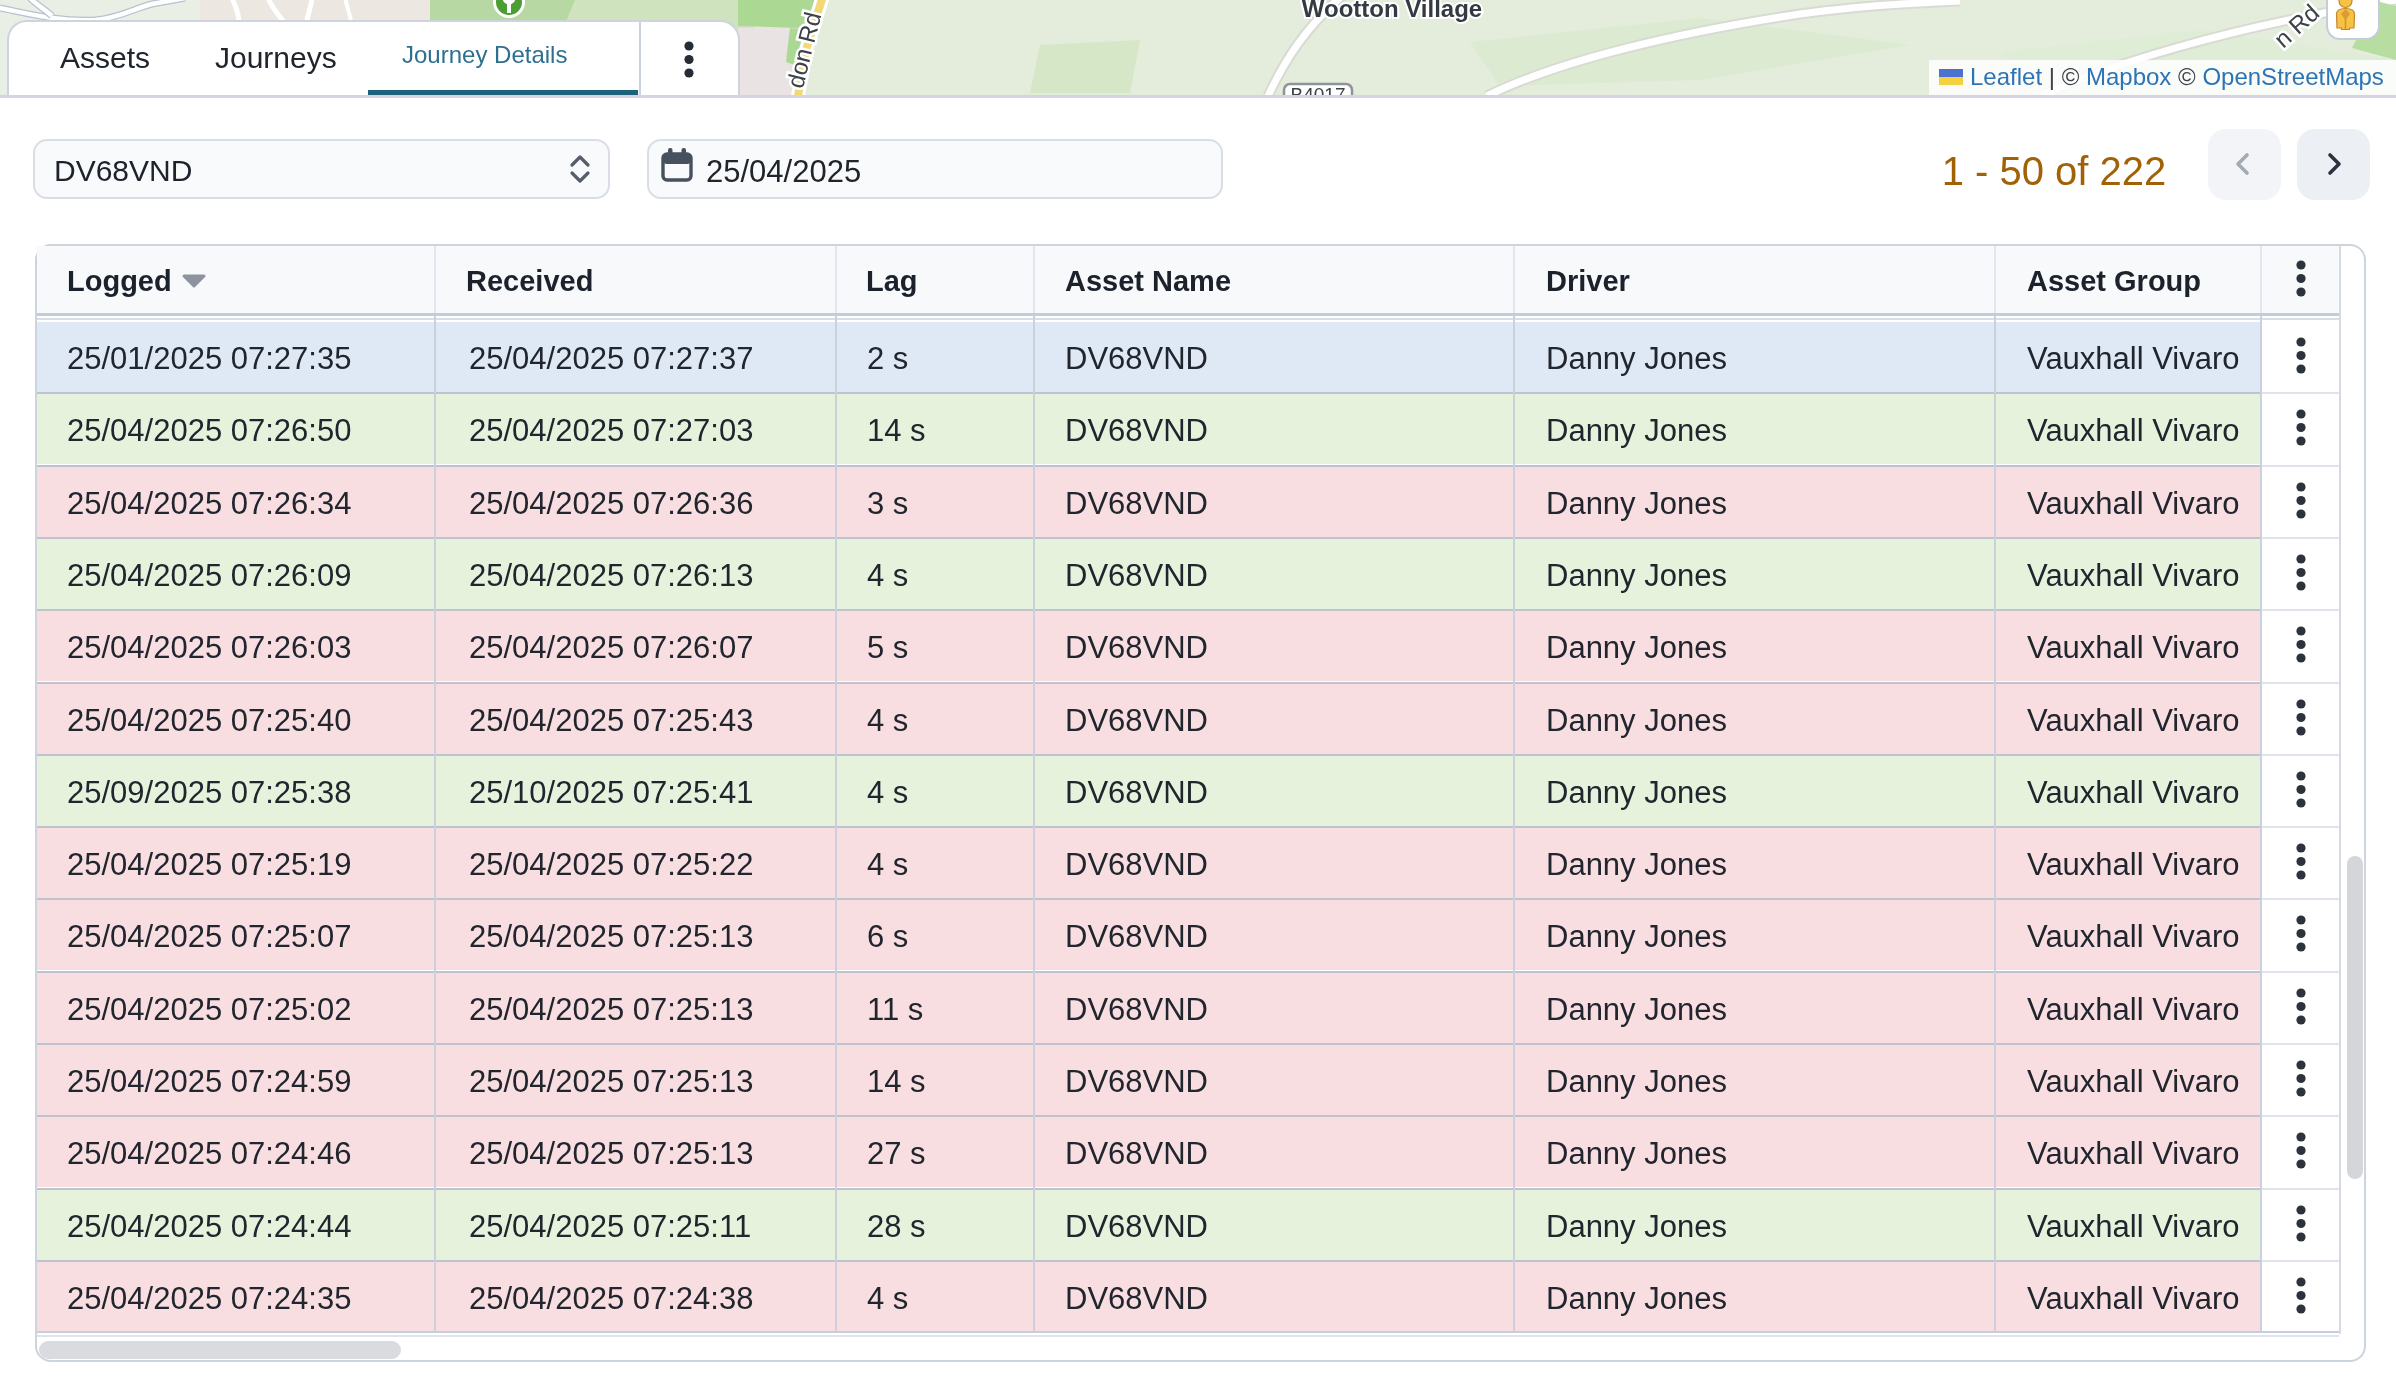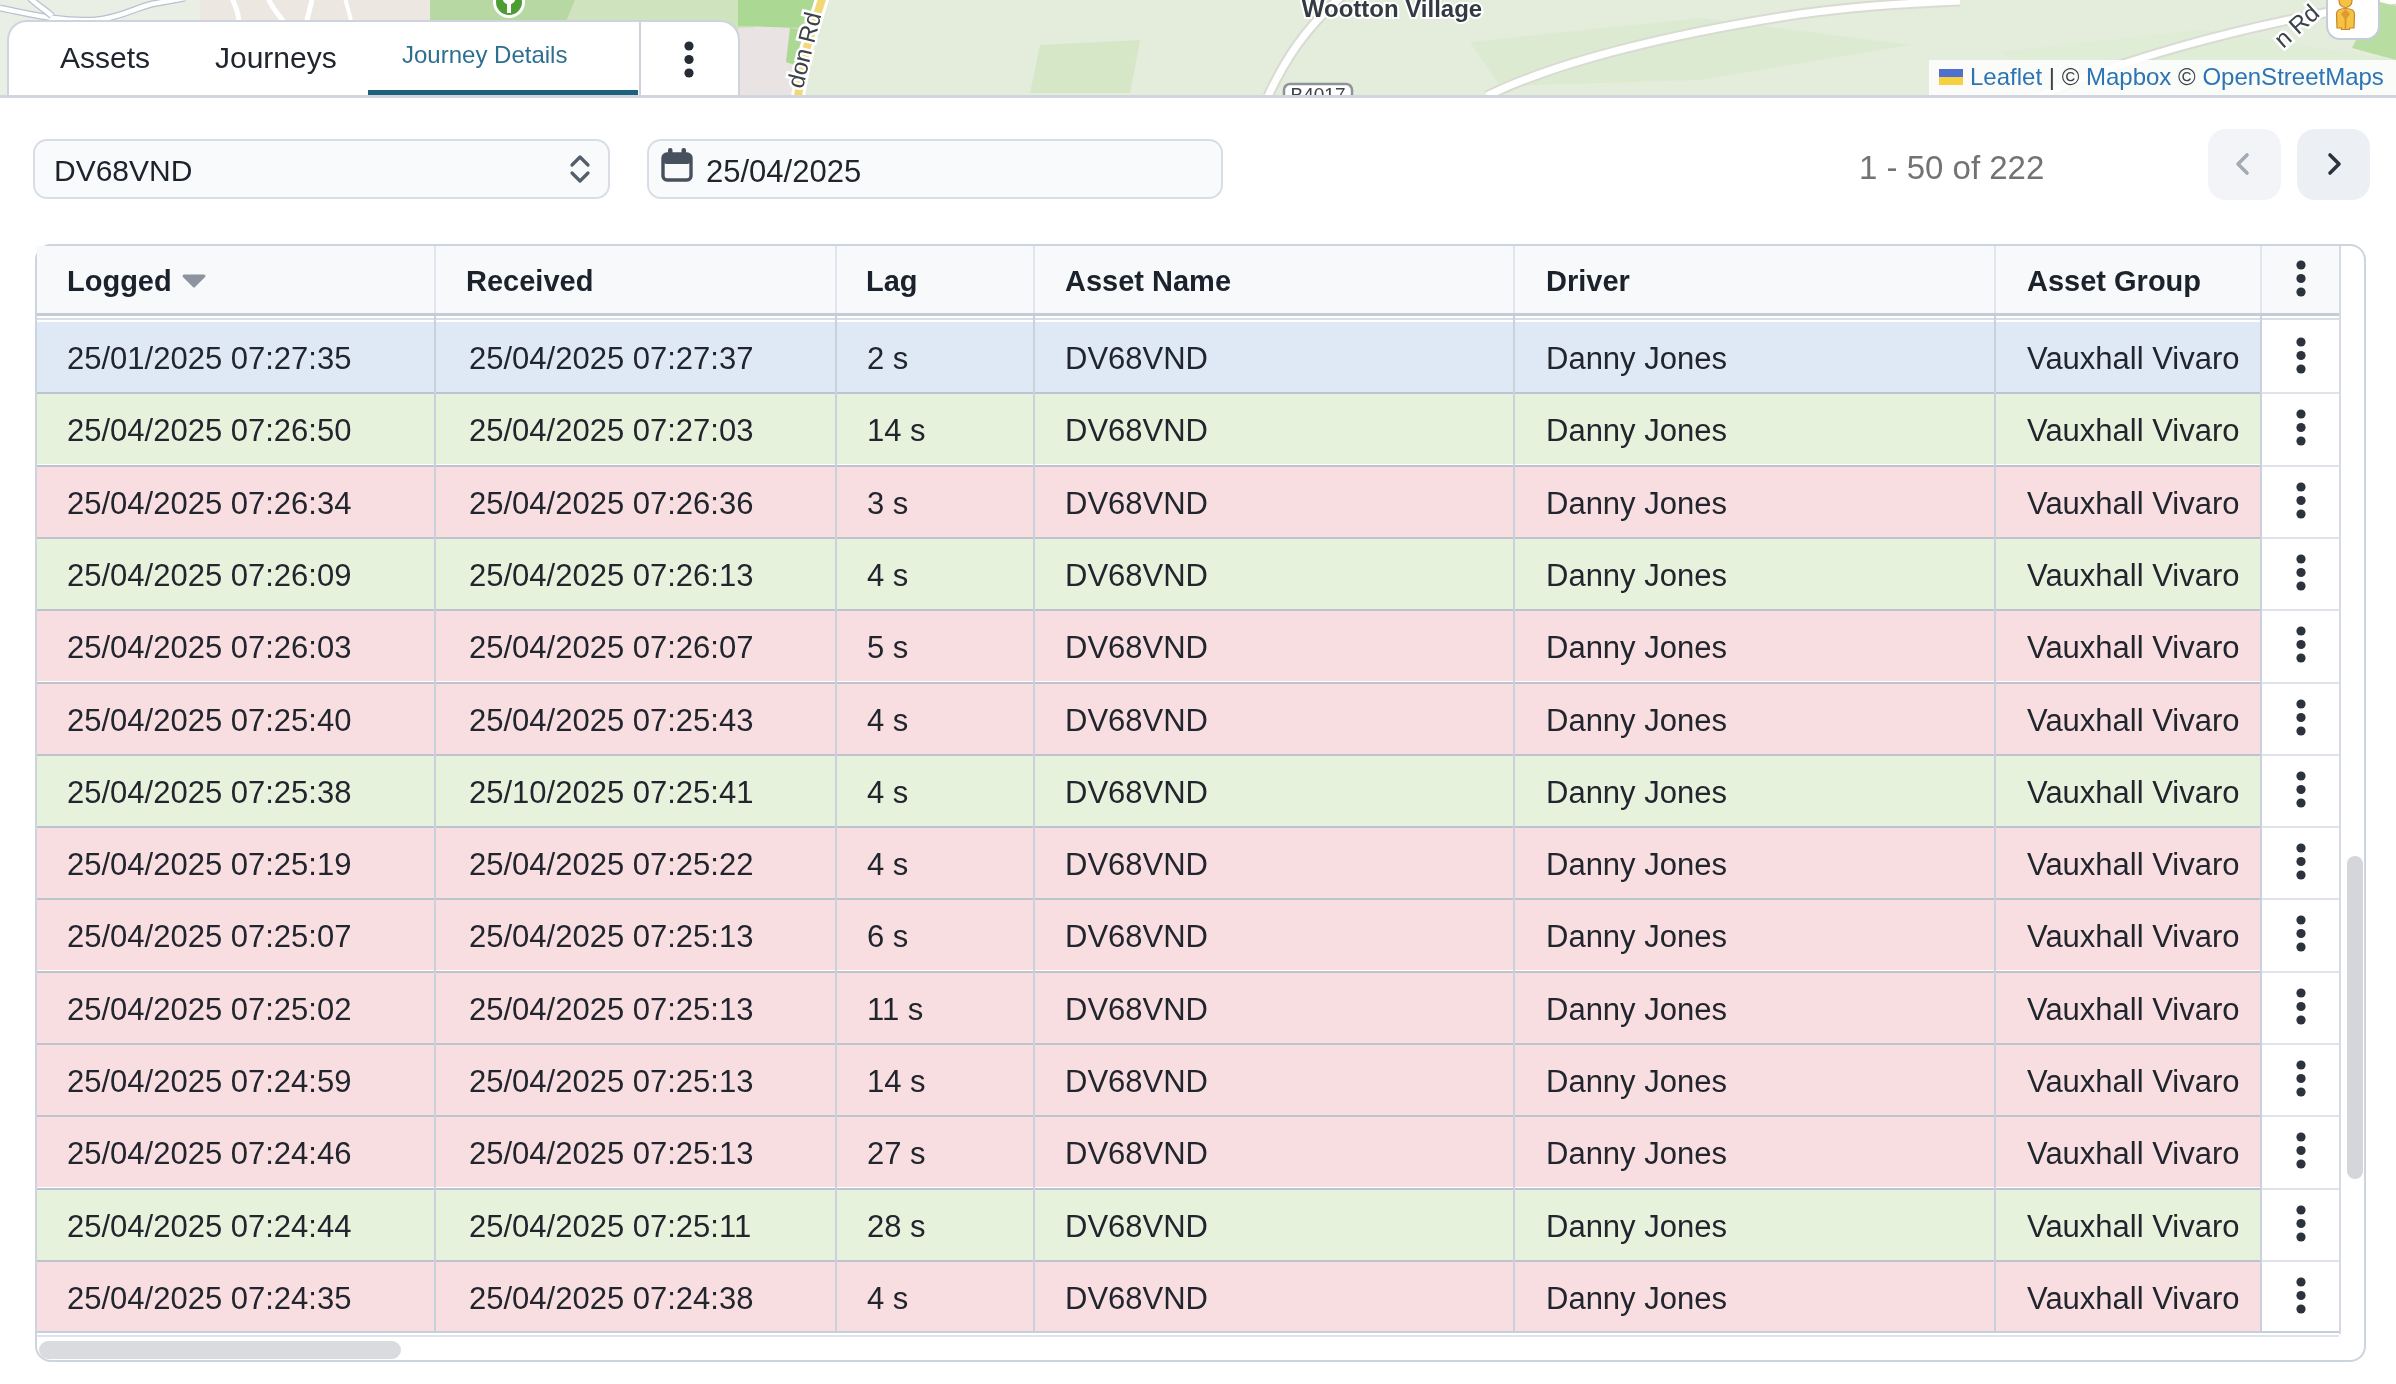--- a/index.html
+++ b/index.html
@@ -74,21 +74,21 @@
 <path d="M5,20 L13,28 L21,20" stroke="#555e6b" stroke-width="3.2" fill="none" stroke-linecap="round" stroke-linejoin="round"></path>
     </svg>
 <div class="abs" style="left:647px;top:139px;width:576px;height:60px;background:#f8fafb;border:2px solid #d9dee6;border-radius:14px"></div>
 <svg class="abs" style="left:660px;top:145px" width="34" height="42" viewBox="0 0 34 42">
 <rect x="3" y="9" width="28" height="26" rx="4" fill="none" stroke="#47505d" stroke-width="3.4"></rect>
 <rect x="3" y="9" width="28" height="10" rx="4" fill="#47505d"></rect>
 <rect x="8" y="3" width="4.5" height="9" rx="2" fill="#47505d"></rect>
 <rect x="21.5" y="3" width="4.5" height="9" rx="2" fill="#47505d"></rect>
     </svg>
 <div class="abs" style="left:706px;top:154px;font-size:31px;color:#20242b">25/04/2025</div>
-<div class="abs" style="left:1859px;top:149px;width:390px;font-size:33px;color:#737373">1 - 50 of 222</div>
+<div class="abs" style="left:1859px;top:149px;width:390px;text-align:center;font-size:40px;color:#a16207">1 - 50 of 222</div>
 <div class="abs" style="left:2208px;top:129px;width:73px;height:71px;background:#f2f4f7;border-radius:18px"></div>
 <svg class="abs" style="left:2230px;top:150px" width="28" height="28" viewBox="0 0 28 28">
 <path d="M17,5 L8,14 L17,23" stroke="#a3aab4" stroke-width="3.6" fill="none" stroke-linecap="round" stroke-linejoin="round"></path>
     </svg>
 <div class="abs" style="left:2297px;top:129px;width:73px;height:71px;background:#ecf0f4;border-radius:18px"></div>
 <svg class="abs" style="left:2319px;top:150px" width="28" height="28" viewBox="0 0 28 28">
 <path d="M11,5 L20,14 L11,23" stroke="#2b323e" stroke-width="3.6" fill="none" stroke-linecap="round" stroke-linejoin="round"></path>
     </svg>
 <div class="abs" style="left:35px;top:244px;width:2331px;height:1118px;border:2px solid #ccd4df;border-radius:16px"></div>
 <div class="abs" style="left:37px;top:246px;width:2302px;height:67px;background:#f7f9fb"></div>
@@ -186,21 +186,21 @@
 <div class="cell" style="left:1546px;top:703px">Danny Jones</div>
 <div class="cell" style="left:2027px;top:703px">Vauxhall Vivaro</div>
 <svg style="position:absolute;left:2295px;top:698px" width="12" height="42">
       <circle cx="6" cy="6" r="4.6" fill="#2c333d"></circle>
       <circle cx="6" cy="19.5" r="4.6" fill="#2c333d"></circle>
       <circle cx="6" cy="33.0" r="4.6" fill="#2c333d"></circle>
     </svg>
 <div class="abs" style="left:37px;top:756px;width:2223px;height:70px;background:#e6f2dc"></div>
 <div class="abs" style="left:37px;top:754px;width:2223px;height:2px;background:#bdc4cf"></div>
 <div class="abs" style="left:2260px;top:754px;width:79px;height:2px;background:#dfe3ea"></div>
-<div class="cell" style="left:67px;top:775px">25/04/2025 07:25:38</div>
+<div class="cell" style="left:67px;top:775px">25/09/2025 07:25:38</div>
 <div class="cell" style="left:469px;top:775px">25/10/2025 07:25:41</div>
 <div class="cell" style="left:867px;top:775px">4 s</div>
 <div class="cell" style="left:1065px;top:775px">DV68VND</div>
 <div class="cell" style="left:1546px;top:775px">Danny Jones</div>
 <div class="cell" style="left:2027px;top:775px">Vauxhall Vivaro</div>
 <svg style="position:absolute;left:2295px;top:770px" width="12" height="42">
       <circle cx="6" cy="6" r="4.6" fill="#2c333d"></circle>
       <circle cx="6" cy="19.5" r="4.6" fill="#2c333d"></circle>
       <circle cx="6" cy="33.0" r="4.6" fill="#2c333d"></circle>
     </svg>

